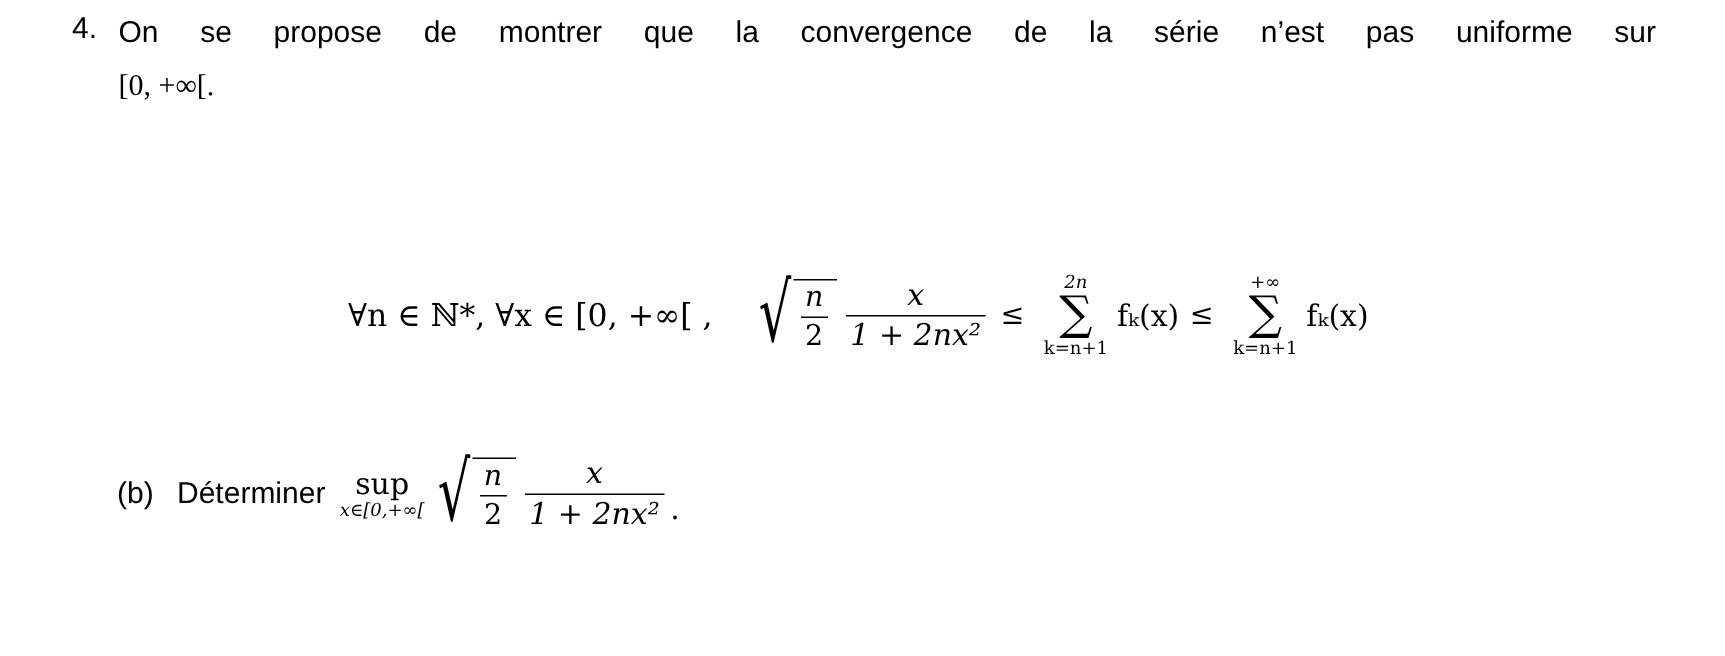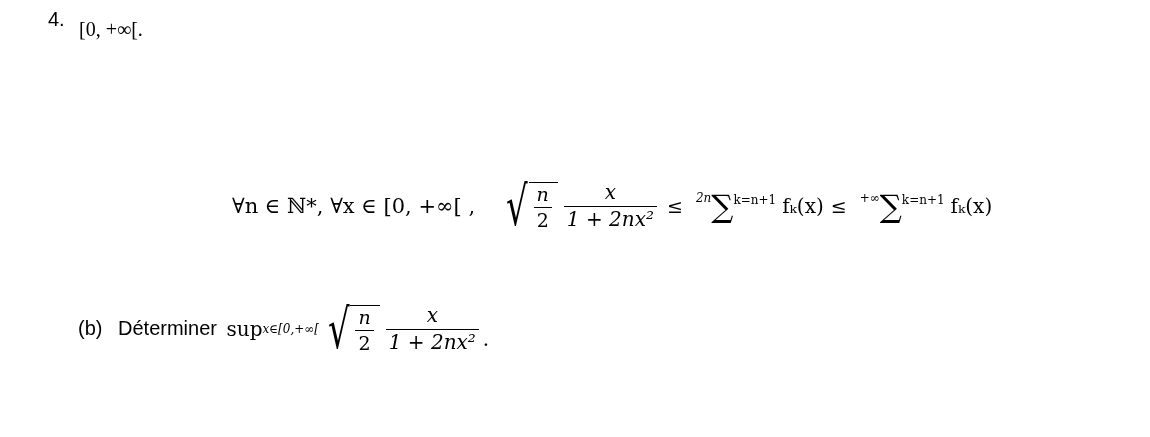--- a/index.html
+++ b/index.html
@@ -136,22 +136,22 @@
     width: 100%;
     height: 1.3px;
     background: #000;
     margin: 2px 0;
   }
   .frac-small .num, .frac-small .den { font-size: 19px; }
 
   
   .bigop {
     display: inline-flex;
-    flex-direction: row;
-    align-items: flex-start;
+    flex-direction: column;
+    align-items: center;
     margin: 0 6px;
     line-height: 1;
   }
   .bigop .lim-top {
     font-size: 12px;
     font-family: "DejaVu Serif", serif;
     font-style: italic;
     margin-bottom: 1px;
   }
   .bigop .op {
@@ -167,21 +167,21 @@
   .rel { margin: 0 7px; font-family: "DejaVu Serif", serif; font-size: 19px; }
 
   .sumterm {
     font-family: "DejaVu Serif", serif;
     font-size: 20px;
   }
 
   
   .supop {
     display: inline-flex;
-    flex-direction: row;
+    flex-direction: column;
     align-items: center;
     margin: 2px 4px;
     line-height: 1.05;
     vertical-align: middle;
   }
   .supop .opname {
     font-family: "DejaVu Serif", serif;
     font-style: normal;
     font-size: 20px;
   }
@@ -207,20 +207,21 @@
   }
 </style>
 </head>
 <body>
 
 <div class="page">
 
   <div class="item4">
     <div class="item4-num">4.</div>
     <div class="item4-body">
+      <div class="item4-line1">On se propose de montrer que la convergence de la série n’est pas uniforme sur</div>
       <div class="item4-line2">[0, +∞[.</div>
     </div>
   </div>
 
 
   <div class="eq-display">
     <span class="eq-quant">∀n ∈ ℕ*, ∀x ∈ [0, +∞[ ,</span>
     <span class="eq-gap"></span>
 
     <span class="sqrt">

